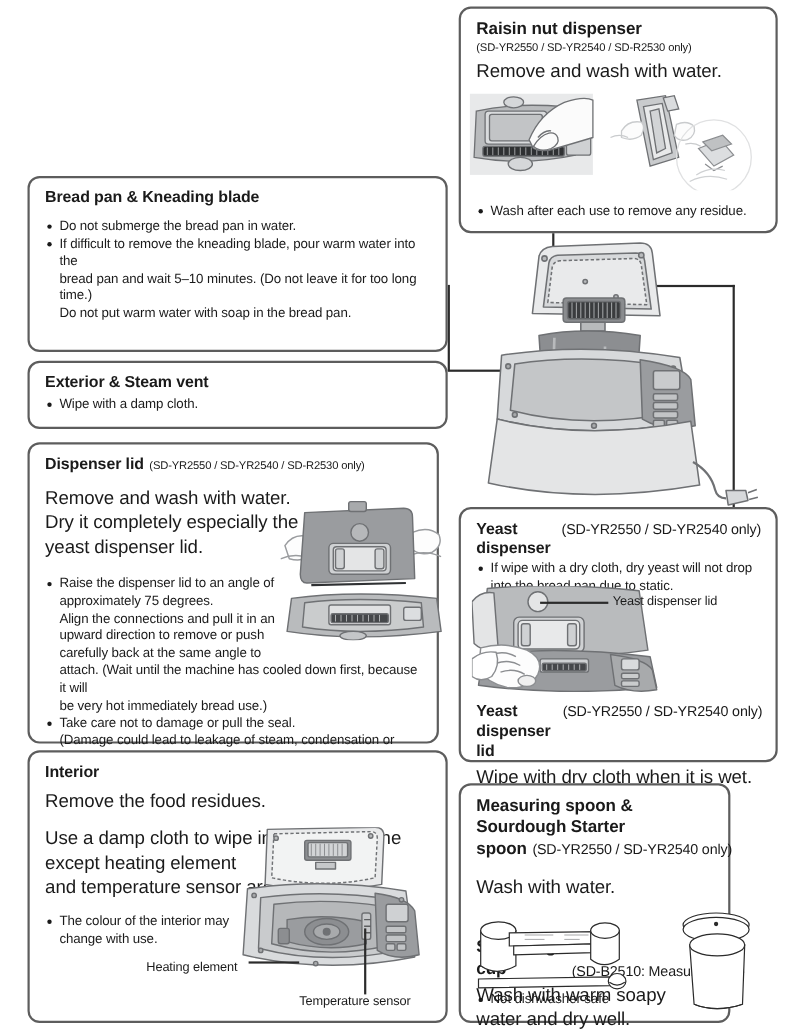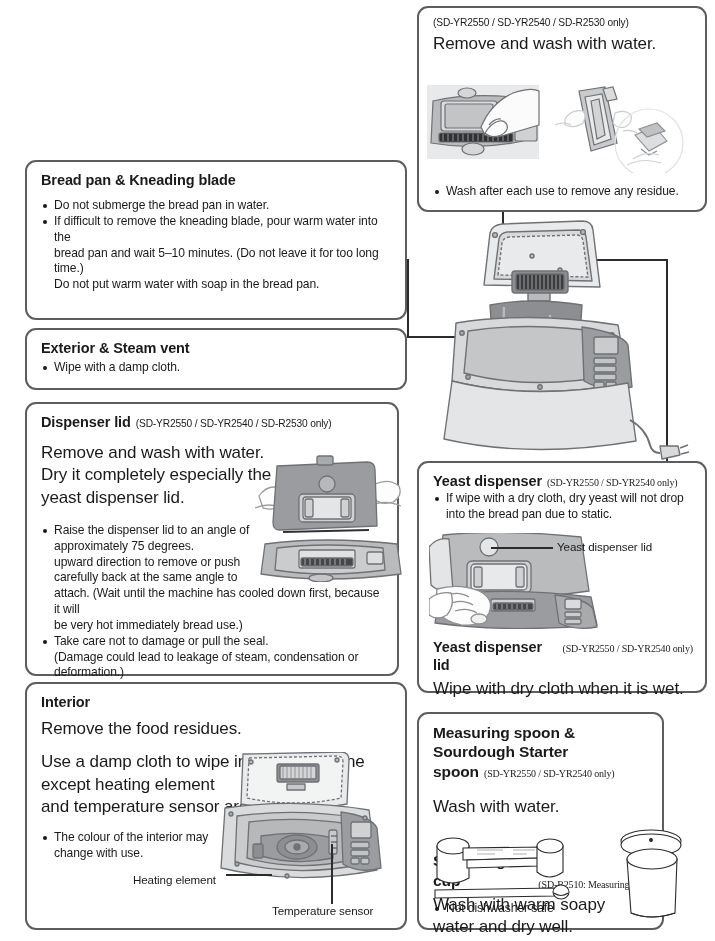--- a/index.html
+++ b/index.html
@@ -32,21 +32,21 @@
     letter-spacing:-0.1px;
     line-height:1.25;
   }
   h2.head.big{font-size:15.5px;}
   .model{
     font-size:10.2px;
     font-weight:normal;
     letter-spacing:-0.15px;
     white-space:nowrap;
   }
-  .model.sm{font-size:10px;font-family:Liberation Serif, serif;}
+  .model.sm{font-size:13px;}
   p.body{
     margin:0;
     font-size:17px;
     line-height:1.31;
     letter-spacing:-0.1px;
   }
   p.gap-s{margin-top:5px;}
 
   ul.bul{margin:0;padding:0;list-style:none;}
   ul.bul.gap{margin-top:9px;}
@@ -146,20 +146,21 @@
 
         <path d="M198 205 Q214 214 218 230 Q220 238 228 238" stroke="#6f7174" stroke-width="2"></path>
         <path d="M228 231 L246 231 L248 240 L230 244 Z" fill="#d7d9db"></path>
         <line x1="248" y1="233" x2="256" y2="230"></line>
         <line x1="249" y1="239" x2="257" y2="237"></line>
       </g>
     </svg>
   </div>
 
   <div class="panel pad" style="left:417px;top:6px;width:290px;height:206px;">
+    <h2 class="head big">Raisin nut dispenser</h2>
     <div class="model">(SD-YR2550 / SD-YR2540 / SD-R2530 only)</div>
     <p class="body gap-s">Remove and wash with water.</p>
 
     <div class="ill" style="left:8px;top:77px;width:274px;height:88px;">
       <svg width="274" height="88" viewBox="0 0 274 88">
 
         <rect x="0" y="0" width="112" height="74" fill="#e8e9ea"></rect>
         <g stroke="#6f7174" stroke-width="1.2" fill="none">
           <path d="M6 16 Q40 8 86 12 L96 56 Q50 66 4 58 Z" fill="#b9bbbd"></path>
           <rect x="14" y="16" width="56" height="30" rx="3" fill="#d9dbdd"></rect>
@@ -248,20 +249,21 @@
     <div style="margin-top:11px;">
       <p class="body">Remove and wash with water.</p>
       <p class="body">Dry it completely especially the</p>
       <p class="body">yeast dispenser lid.</p>
     </div>
 
     <ul class="bul" style="margin-top:14px;">
       <li>
         <span>Raise the dispenser lid to an angle of</span>
         <span class="hang">approximately 75 degrees.</span>
+        <span class="hang">Align the connections and pull it in an</span>
         <span class="hang">upward direction to remove or push</span>
         <span class="hang">carefully back at the same angle to</span>
         <span class="hang">attach. (Wait until the machine has cooled down first, because it will</span>
         <span class="hang">be very hot immediately bread use.)</span>
       </li>
       <li>
         <span>Take care not to damage or pull the seal.</span>
         <span class="hang">(Damage could lead to leakage of steam, condensation or</span>
         <span class="hang">deformation.)</span>
       </li>

